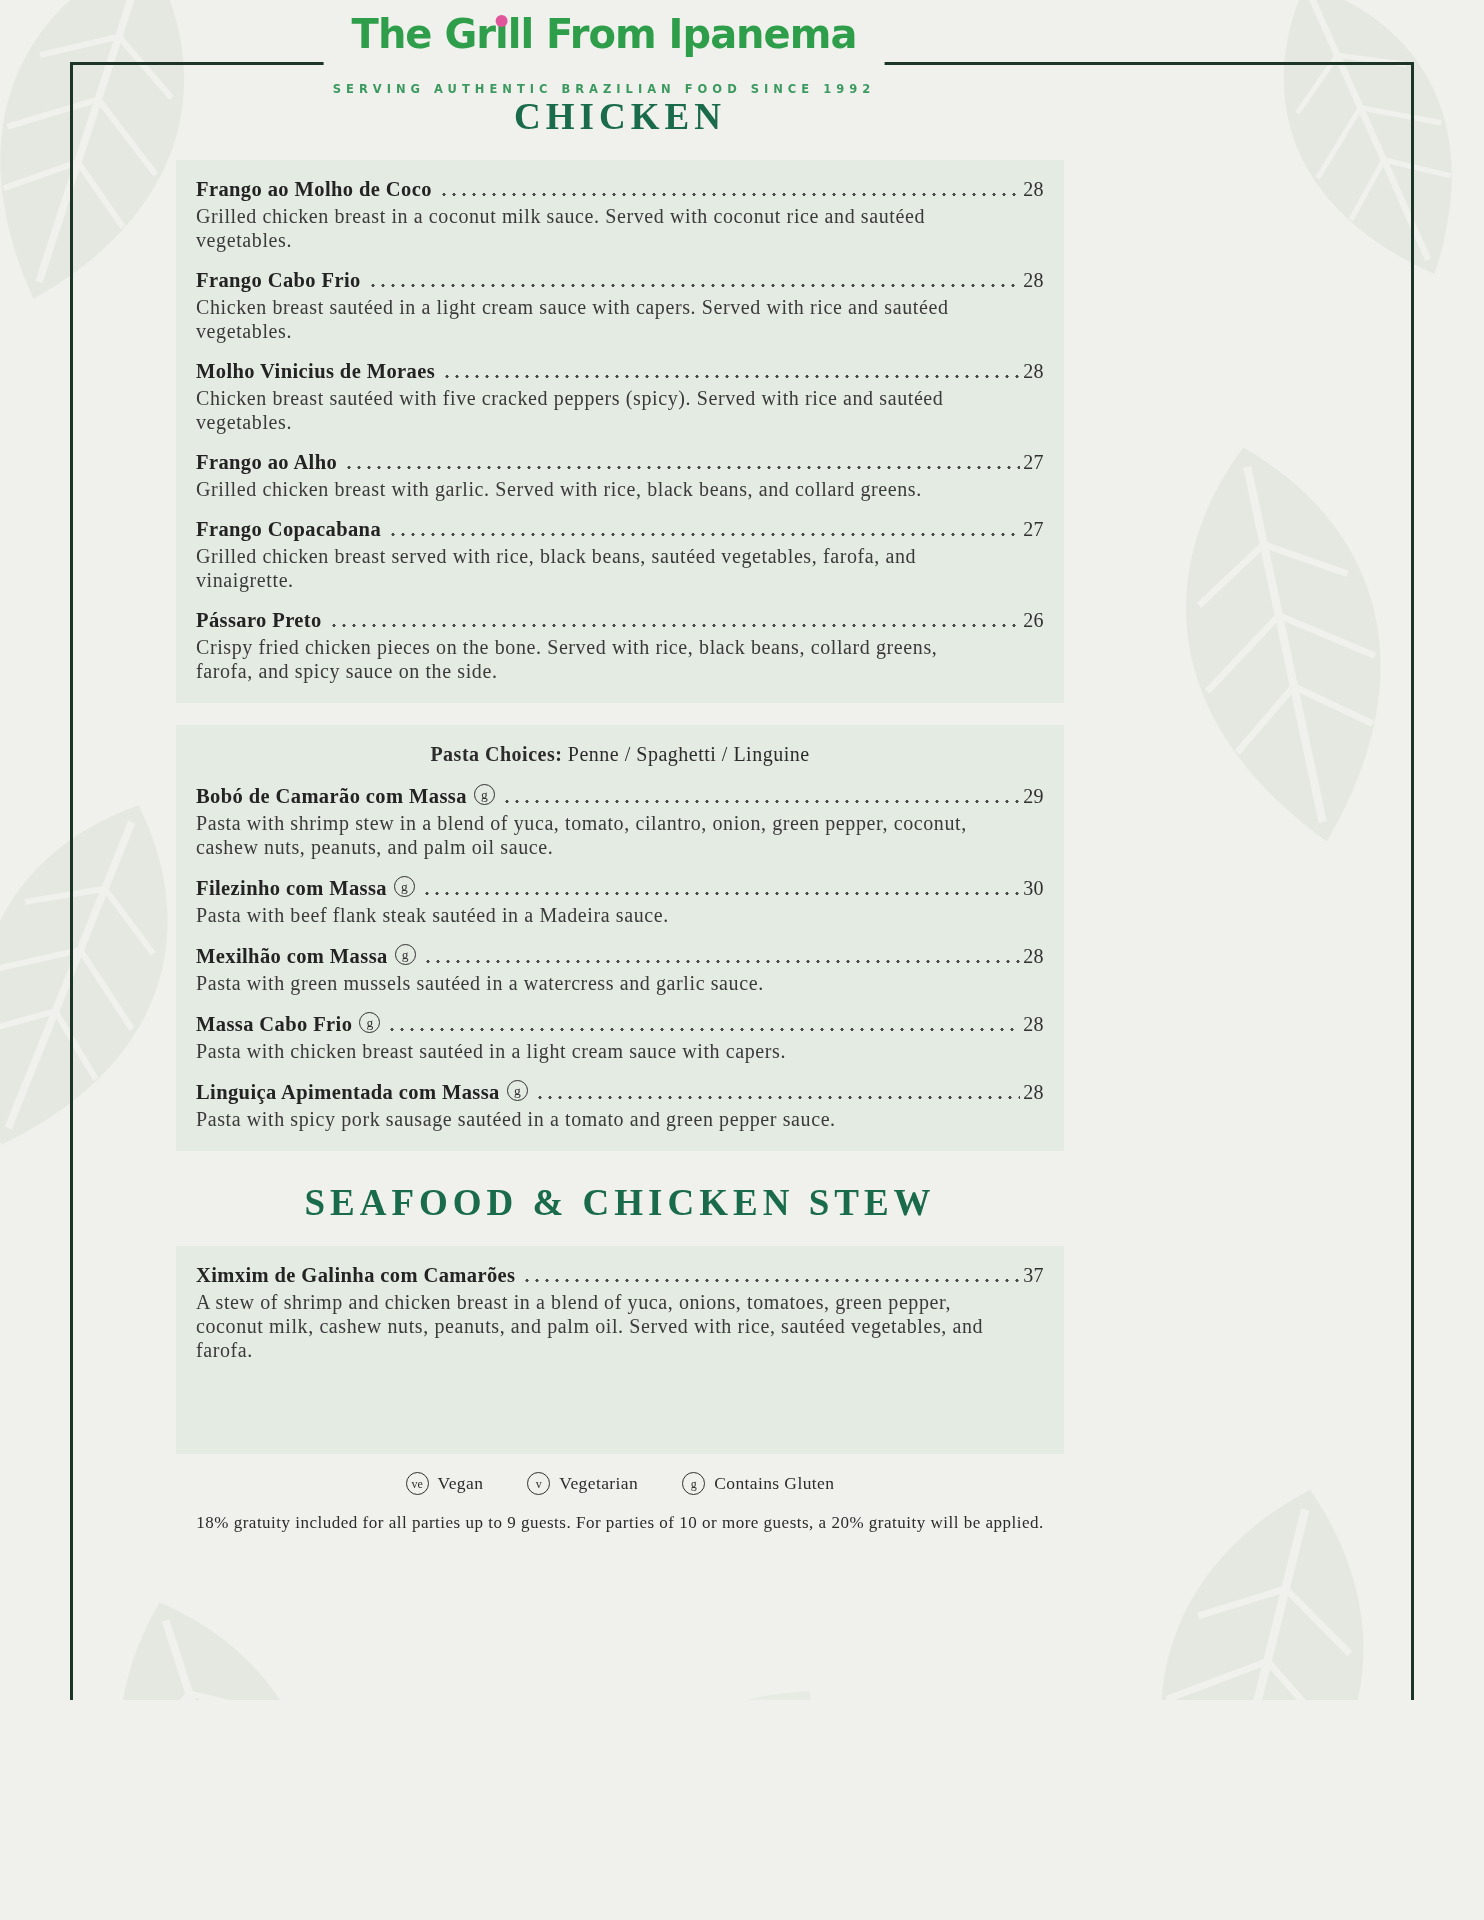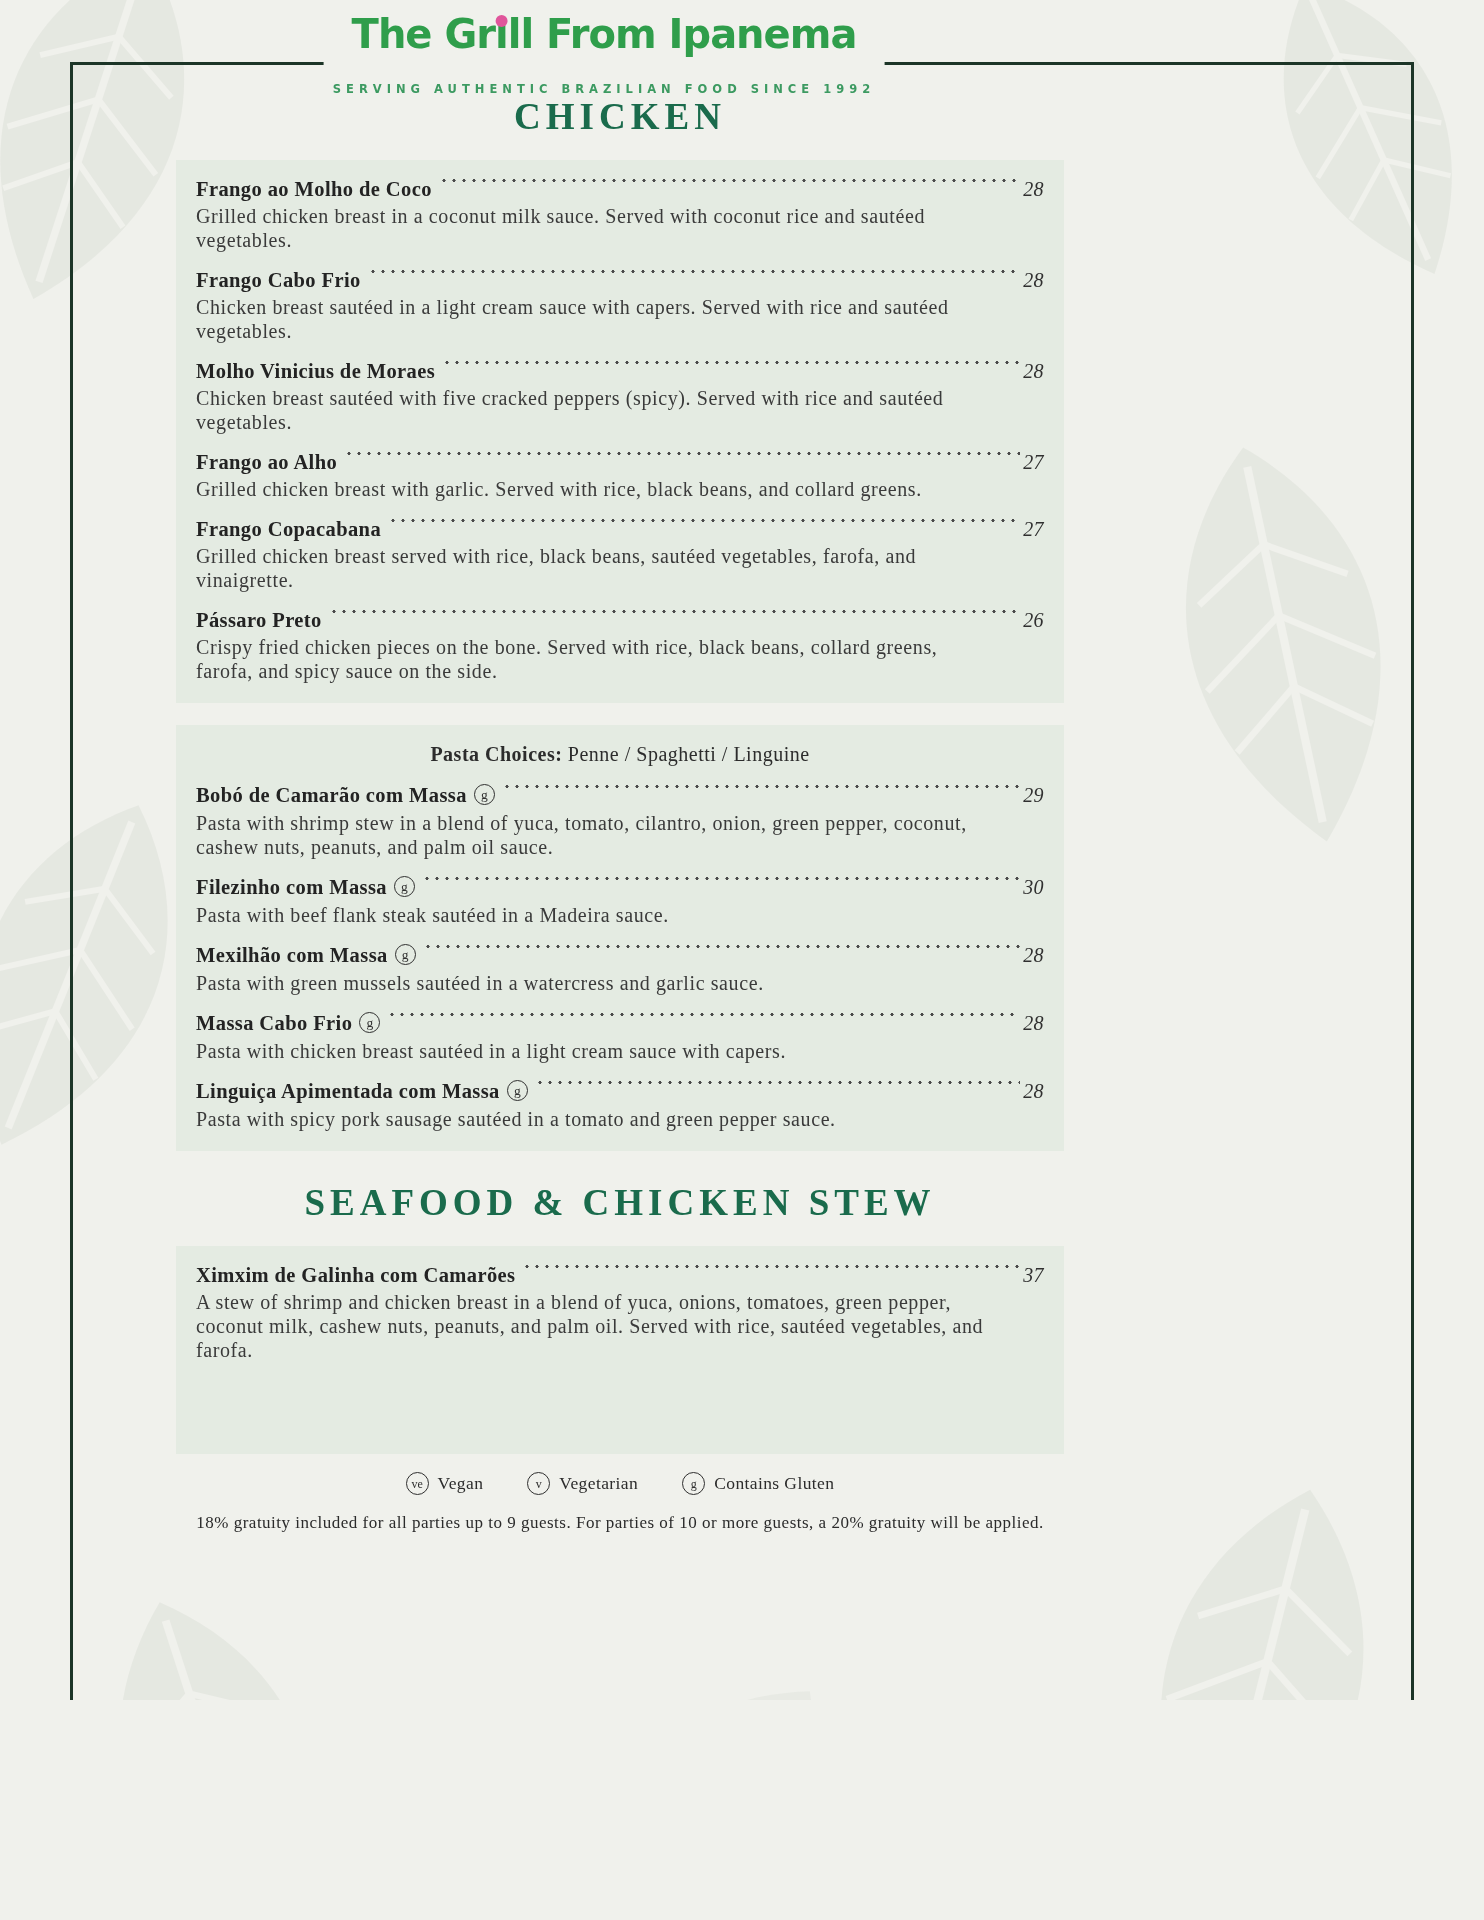--- a/index.html
+++ b/index.html
@@ -33,26 +33,26 @@
 
   .content{position:absolute;left:176px;top:65px;width:888px;z-index:2;}
 
   .section-title{margin-top:30px;text-align:center;font-size:37px;font-weight:bold;
                  letter-spacing:5px;color:var(--heading-green,#1a6b4c);}
   .panel{margin-top:22px;background:var(--panel-green,#e4ebe2);padding:18px 20px 20px;}
   .panel-stew{padding-bottom:92px;}
 
   .menu-item{margin-bottom:17px;}
   .menu-item:last-child{margin-bottom:0;}
-  .item-line{display:flex;align-items:flex-start;}
+  .item-line{display:flex;align-items:flex-end;}
   .item-name{font-weight:bold;font-size:20.5px;letter-spacing:.4px;color:#232323;white-space:nowrap;}
   .leader{flex:1;height:5px;margin:0 2px 4px 7px;
           background-image:radial-gradient(circle,#4a4a4a 1.4px,transparent 1.8px);
           background-size:10px 5px;background-repeat:repeat-x;background-position:left bottom;}
-  .price{font-size:20px;letter-spacing:.4px;color:#303030;margin-left:1px;font-style:italic;}
+  .price{font-size:20px;letter-spacing:.4px;color:#303030;margin-left:1px;}
   .item-desc{font-size:20px;line-height:24px;letter-spacing:.6px;color:#3a3a3a;
              max-width:796px;margin-top:3px;}
 
   .badge{display:inline-flex;align-items:center;justify-content:center;flex:0 0 auto;
          width:21px;height:21px;border:1.5px solid #2f2f2f;border-radius:50%;
          margin:0 0 3px 7px;background:transparent;}
   .badge span{font-size:13.5px;line-height:1;color:#2f2f2f;}
 
   .pasta-note{text-align:center;font-size:20px;letter-spacing:.5px;margin-bottom:18px;color:#2c2c2c;}
   .pasta-note .label{font-weight:bold;font-family:Liberation Serif, serif;}

